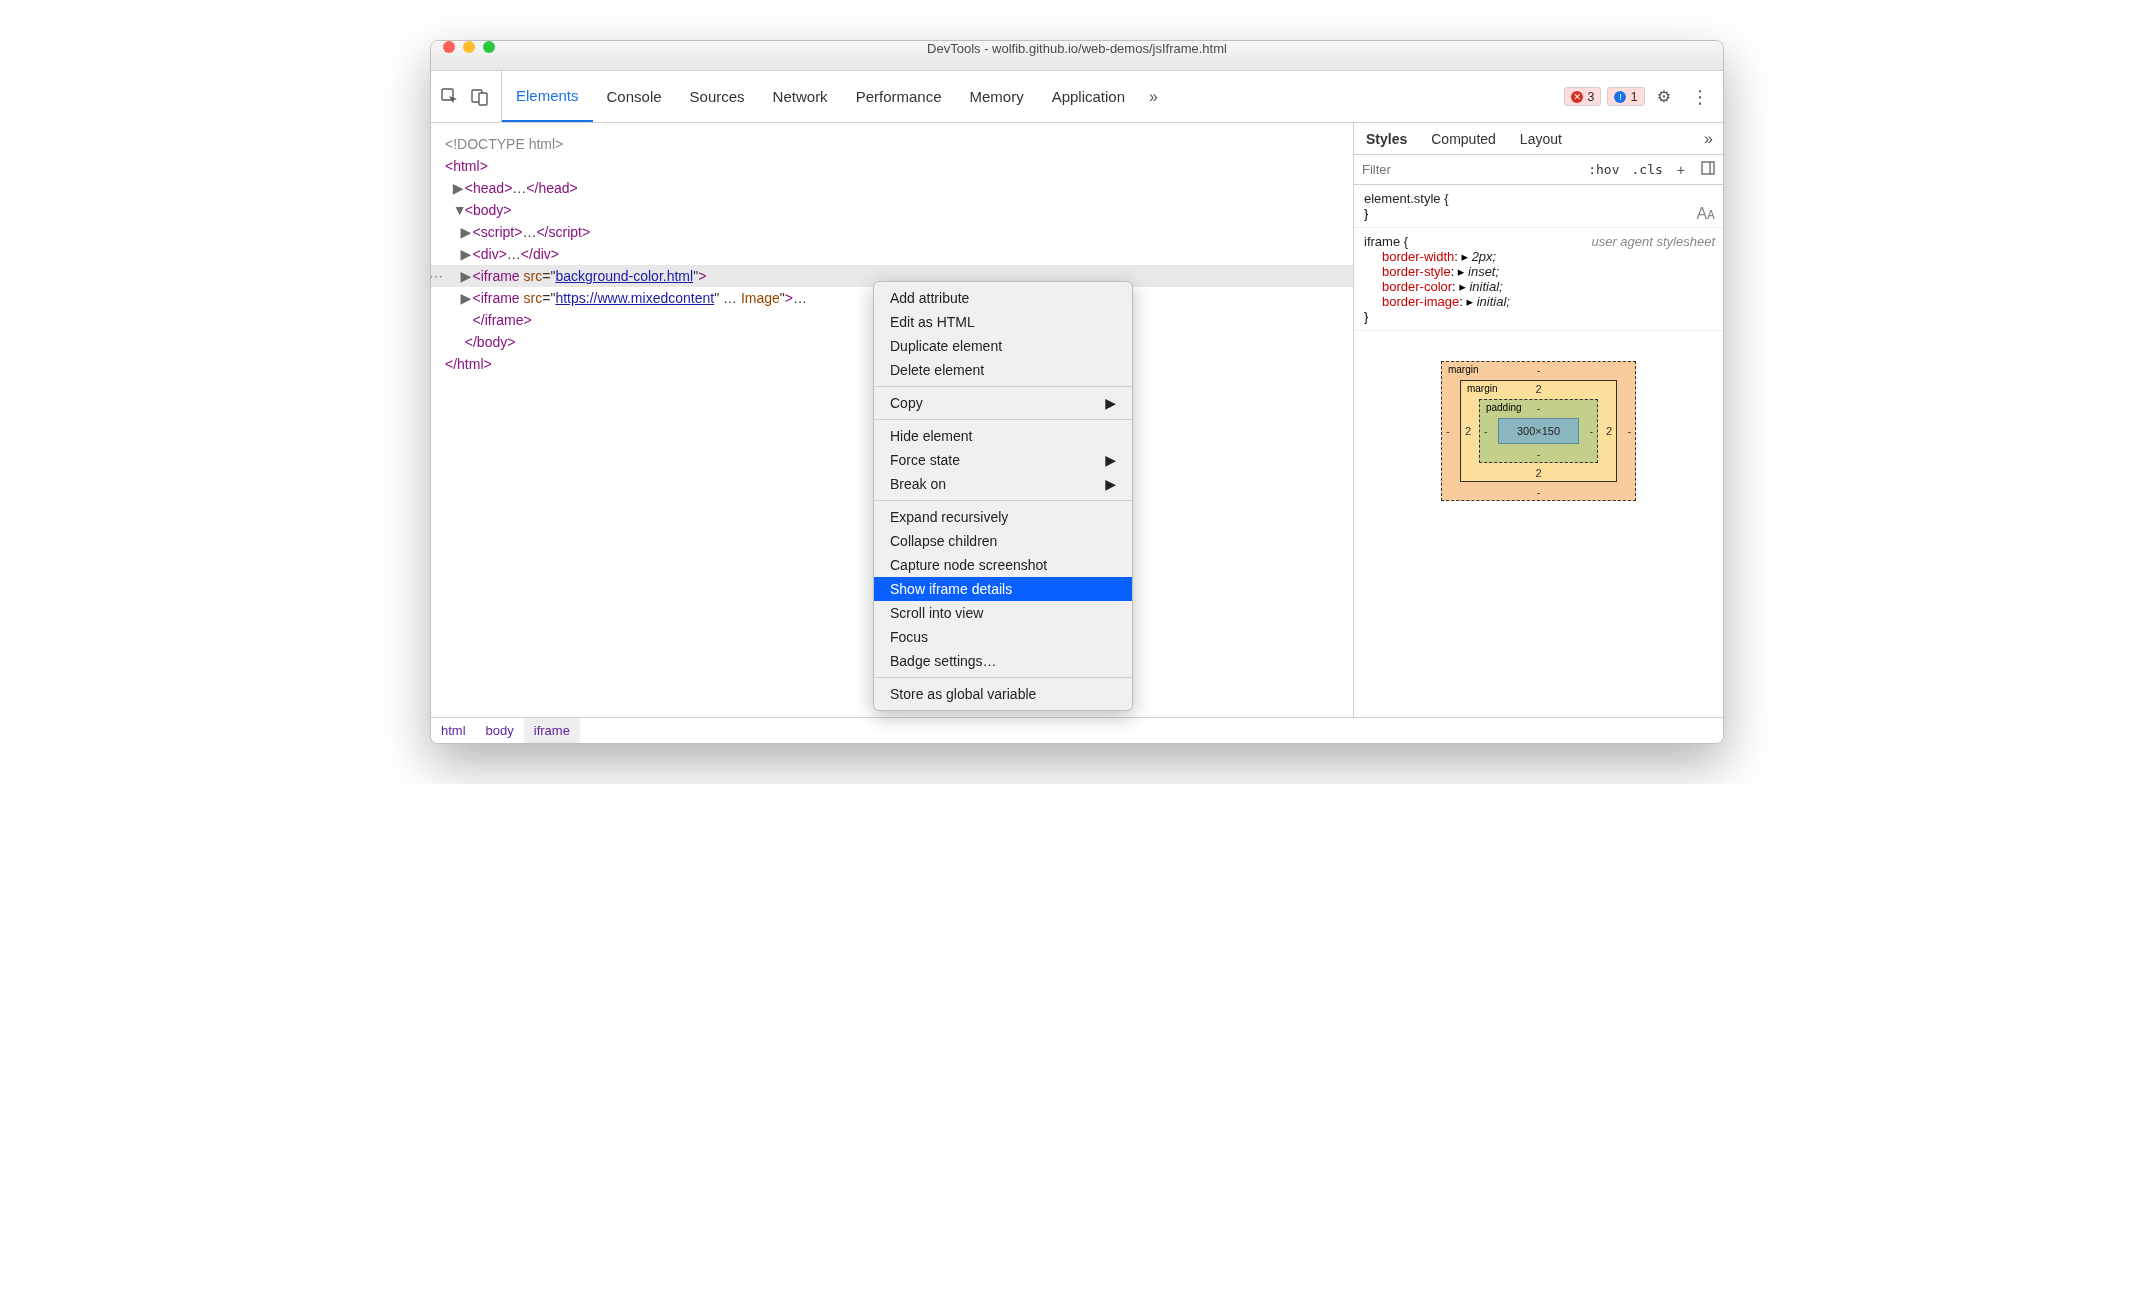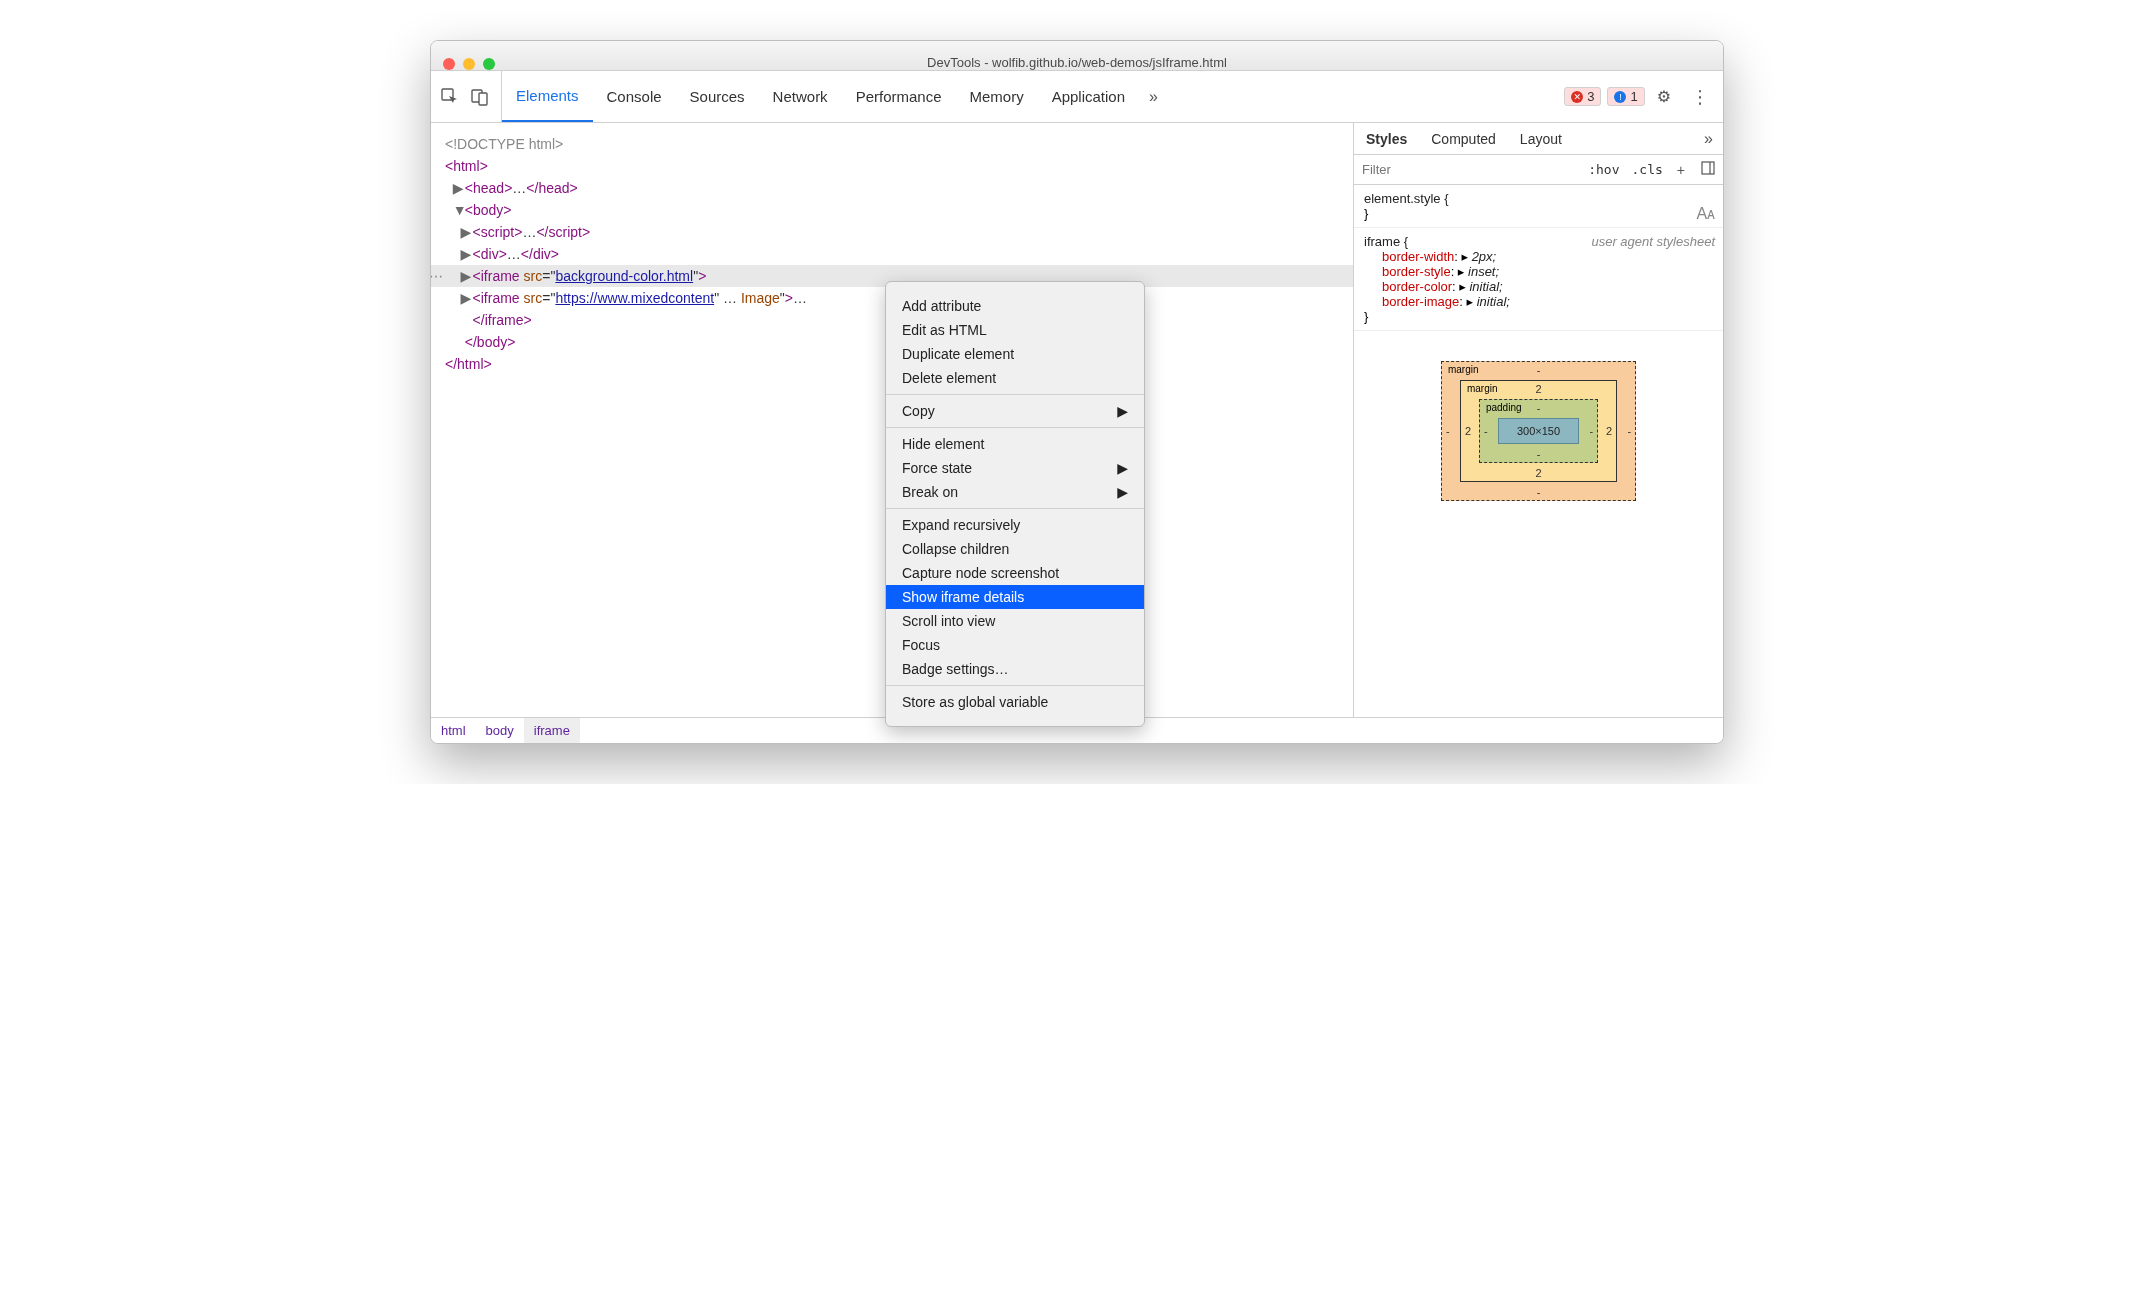--- a/index.html
+++ b/index.html
@@ -1,18 +1,18 @@
 <!DOCTYPE html>
 <html><head>
 <meta charset="utf-8">
 <style>
   * { box-sizing: border-box; margin: 0; padding: 0; font-family: -apple-system, "Helvetica Neue", Arial, sans-serif; }
   body { background: #fff; }
   .window { width: 1294px; margin: 40px auto; border: 1px solid #bfbfbf; border-radius: 8px; box-shadow: 0 20px 50px rgba(0,0,0,0.3); overflow: hidden; background:#fff; }
-  .titlebar { height: 30px; background: linear-gradient(#f6f6f6,#e8e8e8); border-bottom:1px solid #d0d0d0; display:flex; align-items:flex-end; position:relative; }
+  .titlebar { height: 30px; background: linear-gradient(#f6f6f6,#e8e8e8); border-bottom:1px solid #d0d0d0; display:flex; align-items:flex-start; position:relative; }
   .traffic { display:flex; gap:8px; padding-left:12px; }
   .tl { width:12px; height:12px; border-radius:50%; }
   .tl.red{background:#ff5f57;} .tl.yel{background:#febc2e;} .tl.grn{background:#28c840;}
   .title { position:absolute; left:0; right:0; text-align:center; font-size:13px; color:#4a4a4a; pointer-events:none;}
   .toolbar { display:flex; align-items:center; height:52px; border-bottom:1px solid #d0d0d0; padding:0 6px; font-size:14px; color:#333;}
   .tb-left { display:flex; align-items:center; gap:4px; padding-right:8px; border-right:1px solid #d0d0d0; height:100%;}
   .tb-ico { width:26px; height:26px; display:flex; align-items:center; justify-content:center; color:#5a5a5a;}
   .tabs { display:flex; align-items:center; height:100%; overflow:hidden;}
   .tab { padding:0 14px; height:100%; display:flex; align-items:center; color:#333; cursor:pointer; font-size:15px;}
   .tab.active { color:#1a73e8; border-bottom:2px solid #1a73e8; }
@@ -48,21 +48,21 @@
   .aa{position:absolute;right:8px;bottom:4px;color:#888;font-size:16px;}
   .boxmodel{padding:30px 20px; display:flex; justify-content:center;}
   .bm{position:relative;font-family:Menlo,monospace;font-size:11px;text-align:center;}
   .layer{padding:18px;display:inline-block;position:relative;}
   .lbl{position:absolute;top:2px;left:6px;font-size:10px;}
   .margin{background:#f9cc9d;border:1px dashed #333;}
   .border{background:#fddf9c;border:1px solid #333;}
   .padding{background:#c3d08b;border:1px dashed #333;}
   .content{background:#8cb6c0;border:1px solid #5a8a96;padding:6px 18px;color:#222;}
   .edge{position:absolute;font-size:11px;color:#333;}
-  .context { position:absolute; top:158px; left:454px; width:260px; background:#f0f0f0; border:1px solid #bcbcbc; border-radius:6px; box-shadow:0 6px 20px rgba(0,0,0,0.25); padding:12px 0; font-size:14px; color:#222;}
+  .context { position:absolute; top:158px; left:442px; width:260px; background:#f0f0f0; border:1px solid #bcbcbc; border-radius:6px; box-shadow:0 6px 20px rgba(0,0,0,0.25); padding:4px 0; font-size:14px; color:#222;}
   .ci{padding:4px 16px;cursor:pointer;display:flex;justify-content:space-between;align-items:center;}
   .ci.hl{background:#0a60ff;color:#fff;}
   .sep{height:1px;background:#d0d0d0;margin:4px 0;}
 </style>
 </head>
 <body>
 
 <div class="window">
 
   <div class="titlebar">

